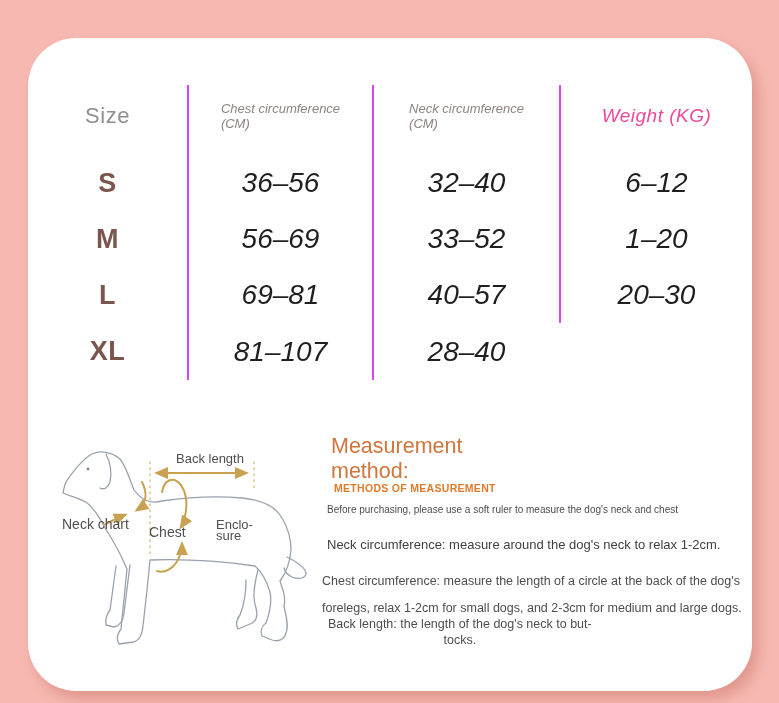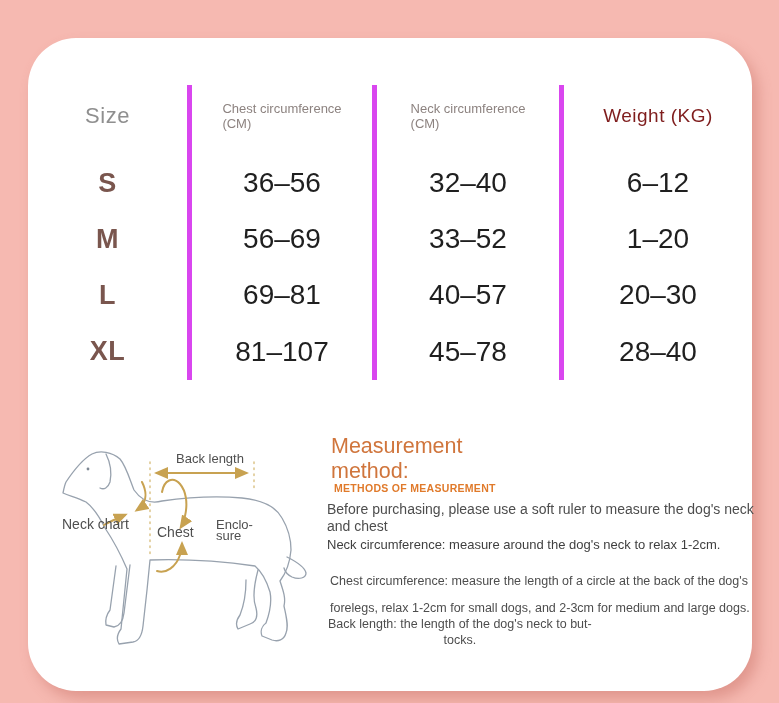--- a/index.html
+++ b/index.html
@@ -14,62 +14,62 @@
     box-shadow:6px 8px 14px rgba(198,108,98,0.45);
   }
   
   .size-table{
     position:absolute;left:0;top:47px;width:668px;
     display:grid;
     grid-template-columns:159px 185px 187px 193px;
     grid-template-rows:70px 56px 56px 56px 57px;
   }
   .cell{display:flex;align-items:center;justify-content:center;}
-  .bl{border-left:5px solid #d946ef;}
+  .bl{border-left:2px solid #d946ef;font-style:italic;}
   .hd{align-items:flex-start;}
   .hd-size span{font-size:22px;color:#8f8f8f;letter-spacing:0.5px;}
   .hd-size{padding-top:18px;}
   .hd-weight{padding-top:20px;}
-  .hd-weight span{font-size:19px;color:#7f1d1d;letter-spacing:0.5px;}
+  .hd-weight span{font-size:19px;color:#ec4899;letter-spacing:0.5px;}
   .hd-small{padding-top:16px;}
   .hblock{text-align:left;font-size:13px;color:#8d8380;line-height:15px;}
   .sz{font-size:27px;font-weight:bold;color:#7a564e;letter-spacing:0.5px;}
   .val{font-size:28px;color:#1f1f1f;}
   
   .m-title{
     position:absolute;left:331px;top:434px;width:180px;
     font-size:21.5px;line-height:25px;color:#d0753c;
   }
   .m-subtitle{
     position:absolute;left:334px;top:482px;
     font-size:10.5px;font-weight:bold;letter-spacing:0.3px;color:#e07a2b;
   }
   .m-intro{
     position:absolute;left:327px;top:501px;
-    font-size:14px;line-height:17px;color:#4d4d4d;
+    font-size:10px;line-height:17px;color:#4d4d4d;
   }
   .m-neck{
     position:absolute;left:327px;top:537px;
     font-size:13px;color:#3f3f3f;
   }
   .m-chest{
     position:absolute;left:322px;top:568px;
-    font-size:12.5px;line-height:27px;color:#4d4d4d;margin-left:8px;
+    font-size:12.5px;line-height:27px;color:#4d4d4d;
   }
   .m-back{
     position:absolute;left:328px;top:616px;
     font-size:12.5px;line-height:16px;color:#4d4d4d;text-align:center;
   }
   
   .diagram{position:absolute;left:50px;top:440px;width:270px;height:245px;}
   .diagram svg{position:absolute;left:0;top:0;}
   .lbl{position:absolute;color:#4f4f4f;}
   .lbl-backlength{left:126px;top:11px;font-size:13px;}
   .lbl-neck{left:12px;top:76px;font-size:14px;}
-  .lbl-chest{left:99px;top:84px;font-size:14px;margin-left:8px;}
+  .lbl-chest{left:99px;top:84px;font-size:14px;}
   .lbl-enclosure{left:135px;top:79px;font-size:13px;line-height:11px;padding-left:31px;}
 </style>
 </head>
 <body>
 
 <div class="card">
 
   <div class="size-table">
 
     <div class="cell hd hd-size">
@@ -101,21 +101,20 @@
     <div class="cell val bl">33–52</div>
     <div class="cell val bl">1–20</div>
 
     <div class="cell sz">L</div>
     <div class="cell val bl">69–81</div>
     <div class="cell val bl">40–57</div>
     <div class="cell val bl">20–30</div>
 
     <div class="cell sz">XL</div>
     <div class="cell val bl">81–107</div>
-    <div class="cell val bl">45–78</div>
     <div class="cell val bl">28–40</div>
   </div>
 </div>
 
 <div class="diagram">
   <svg width="270" height="245" viewBox="0 0 270 245">
     <defs>
       <marker id="ah" markerWidth="8" markerHeight="8" refX="5.5" refY="3" orient="auto-start-reverse">
         <path d="M0,0 L7,3 L0,6 z" fill="#c8a251"></path>
       </marker>

